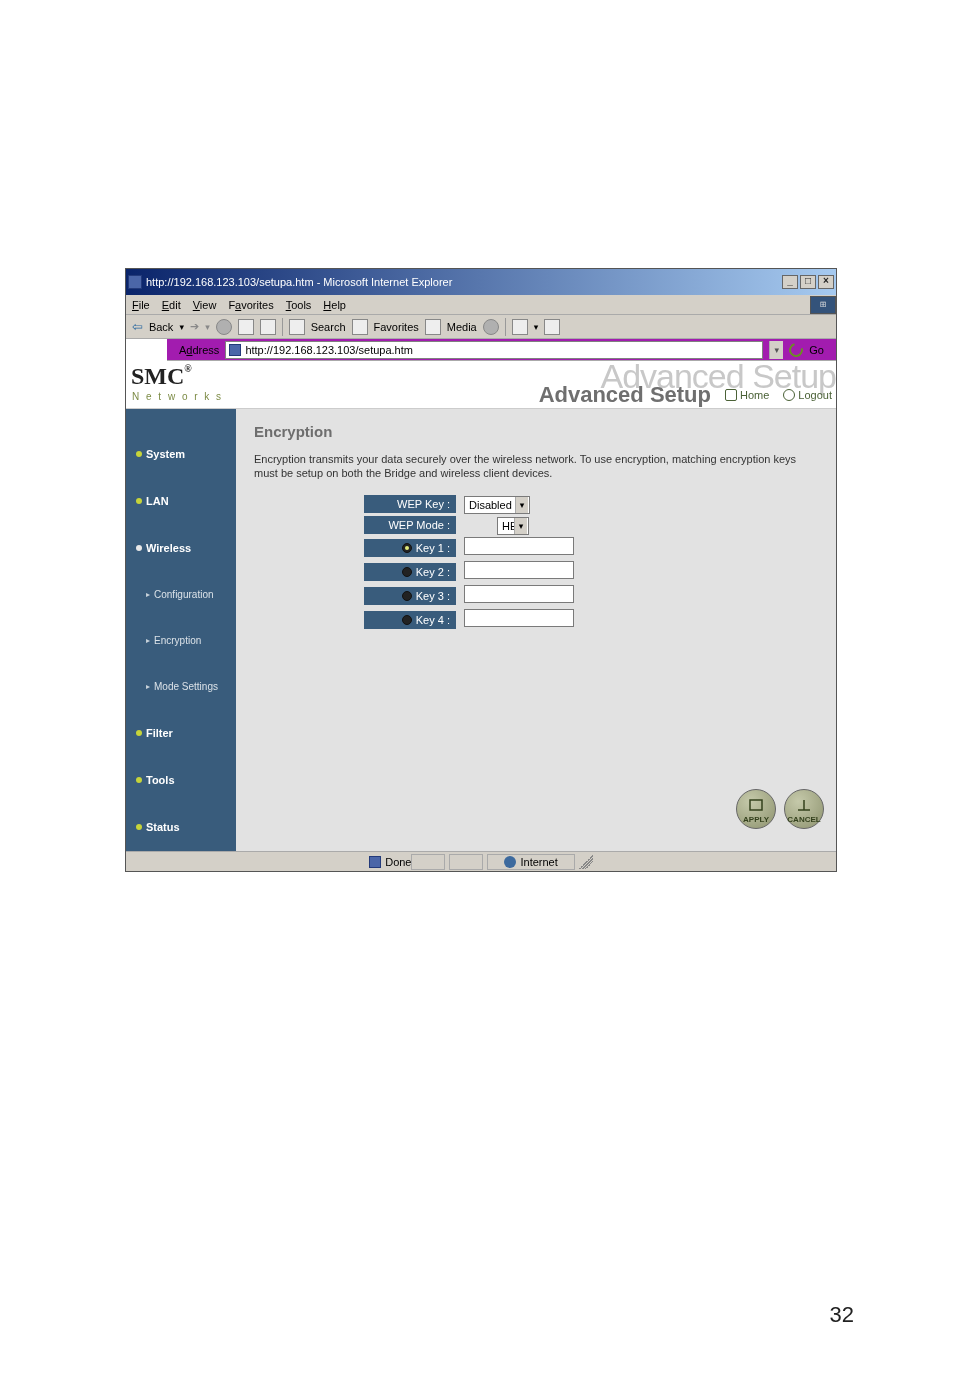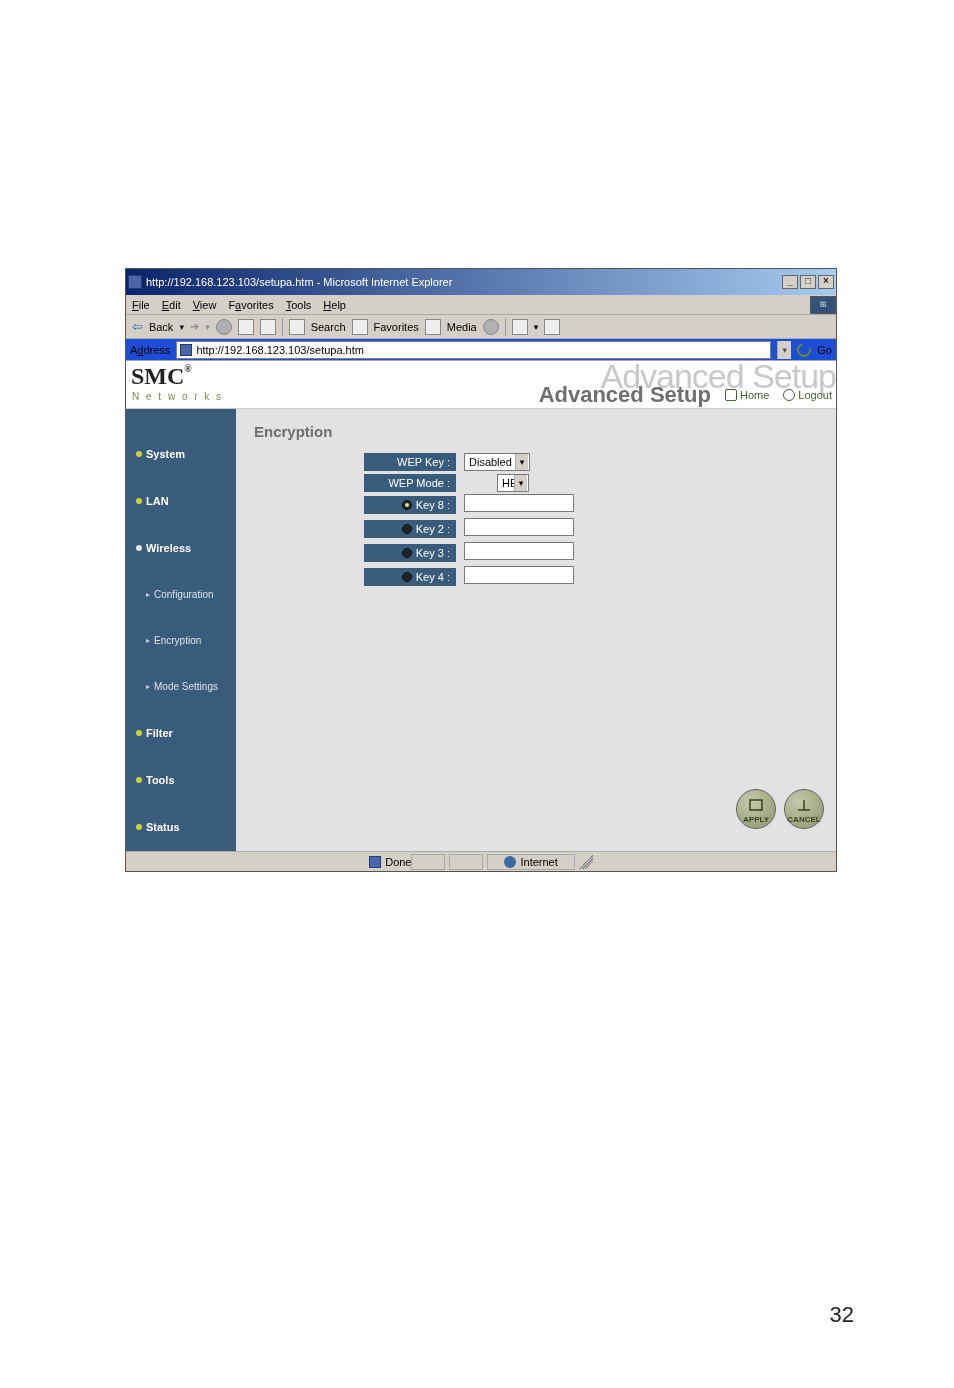--- a/index.html
+++ b/index.html
@@ -75,28 +75,29 @@
     padding-left: 6px;
     font-size: 11px;
     gap: 6px;
     border-bottom: 1px solid #aaa;
   }
   .tb-round.gray { background: #b0b0b0; border: 1px solid #888; border-radius: 50%; width:16px;height:16px;}
   .tb-rect { width: 16px; height: 16px; border: 1px solid #888; background: #eee; display:inline-block;}
   .tb-sep { width: 1px; height: 18px; background: #999; }
   .arrow-left { color: #2e6aa0; font-size: 13px; }
   .addr-row {
-    background: #1d4ed8;
+    background: #a21caf;
     height: 22px;
     display: flex;
     align-items: center;
-    padding: 0 4px;
+    padding: 0 12px;
     font-size: 11px;
     gap: 6px;
     border-bottom: 1px solid #aaa;
+    margin-left: 41px;
   }
   .addr-input {
     flex: 1;
     background: #fff;
     border: 1px solid #808080;
     height: 18px;
     display: flex;
     align-items: center;
     padding: 0 3px;
     gap: 4px;
@@ -406,20 +407,21 @@
               <span class="white-txt">Tools</span>
             </div>
         <div class="side-item">
               <span class="bullet"></span>
               <span class="white-txt">Status</span>
             </div>
       </div>
 
       <div class="panel">
         <div class="panel-title">Encryption</div>
+        <div class="panel-desc">Encryption transmits your data securely over the wireless network. To use encryption, matching encryption keys must be setup on both the Bridge and wireless client devices.</div>
 
         <div class="form-area">
           <div class="form-row">
             <div class="label-cell">WEP Key :</div>
             <div class="val-cell">
               <span class="sel-box" style="width:66px;">
                 <span>Disabled</span>
               </span>
             </div>
           </div>
@@ -427,21 +429,21 @@
             <div class="label-cell">WEP Mode :</div>
             <div class="val-cell">
               <span class="sel-box" style="width:32px;margin-left:33px;">
                 <span>HEX</span>
               </span>
             </div>
           </div>
           <div class="form-row">
             <div class="label-cell">
                   <span class="radio-dot sel"></span>
-                  <span>Key 8 :</span>
+                  <span>Key 1 :</span>
                 </div>
             <div class="val-cell"><span class="txt-box" style="width:110px;"></span></div>
           </div>
           <div class="form-row">
             <div class="label-cell">
                   <span class="radio-dot"></span>
                   <span>Key 2 :</span>
                 </div>
             <div class="val-cell"><span class="txt-box" style="width:110px;"></span></div>
           </div>

